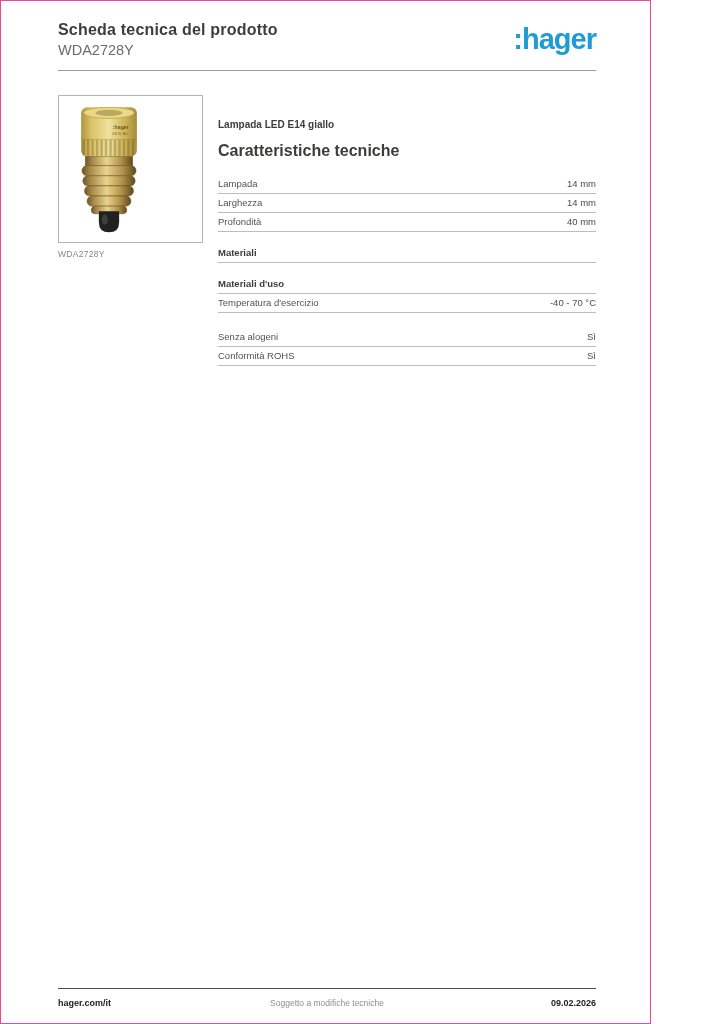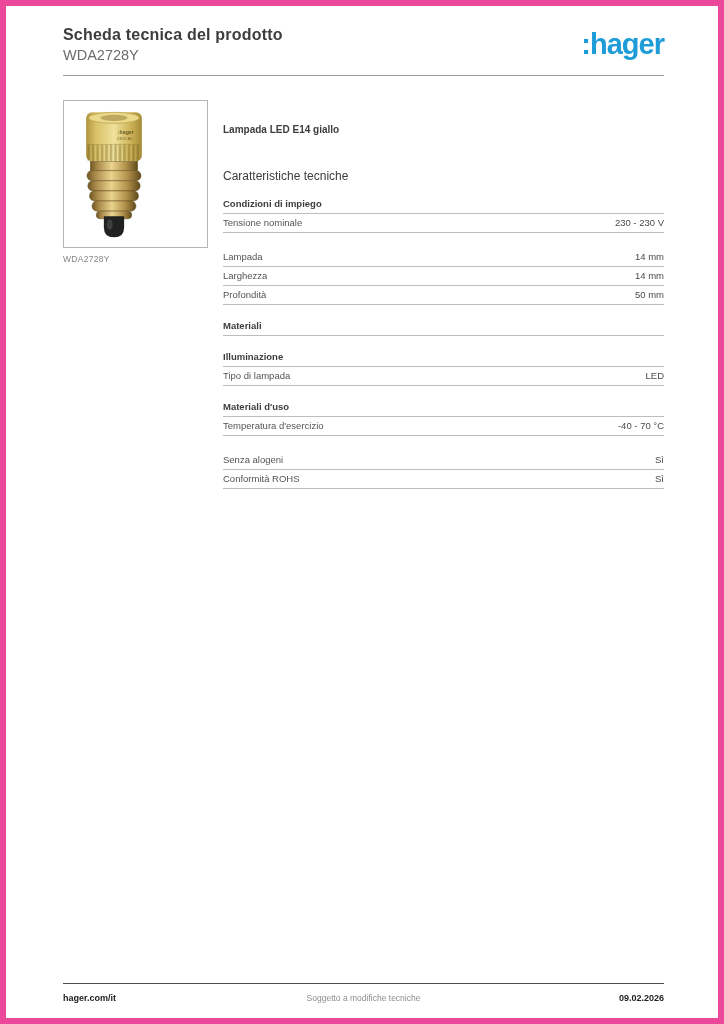--- a/index.html
+++ b/index.html
@@ -4,23 +4,23 @@
 <style>
   * { margin:0; padding:0; box-sizing:border-box; }
   html,body { background:#fff; }
   body {
     width:724px; height:1024px;
     font-family:"Liberation Sans","DejaVu Sans",sans-serif;
     color:#3d3d3c;
   }
   .page {
     position:relative;
-    width:724px; height:1024px;
+    width:651px; height:1024px;
     background:#ffffff;
-    border:6px solid #ec4899;
+    border:1px solid #ec4899;
     padding:0 54px 12px 57px;
   }
 
   
   .header { display:flex; justify-content:space-between; align-items:flex-start; padding-top:19px; }
   .page-title { font-size:16px; font-weight:bold; color:#3d3d3c; letter-spacing:.2px; line-height:19px; }
   .product-code { font-size:14.5px; color:#6c6c6b; margin-top:3px; line-height:17px; }
   .logo { font-size:29px; font-weight:bold; letter-spacing:-1px; line-height:32px; margin-top:3px; }
   .header-rule { height:1px; background:#9e9e9e; margin-top:11px; }
 
@@ -31,21 +31,21 @@
     width:145px; height:148px;
     border:1px solid #b5b5b5;
     background:#fff;
     display:flex; align-items:center;
   }
   .img-box svg { margin-left:12px; display:block; }
   .img-caption { font-size:8.5px; color:#868686; margin-top:6px; letter-spacing:.3px; }
 
   .right-col { flex:1; margin-left:15px; padding-top:1px; }
   .product-title { font-size:10px; font-weight:bold; color:#3d3d3c;margin-top:23px; }
-  .section-title { font-size:12px; font-weight:normal; color:#3d3d3c; margin-top:34px; }
+  .section-title { font-size:16px; font-weight:bold; color:#3d3d3c; margin-top:12px; }
 
   .spec-group { margin-top:15px; font-size:9.5px; }
   .group-heading {
     font-weight:bold; color:#3d3d3c;
     padding-bottom:3px;
     border-bottom:1px solid #bdbdbd;
     line-height:12px;
   }
   .spec-row {
     display:flex; justify-content:space-between;
@@ -139,49 +139,35 @@
         </svg>
       </div>
       <div class="img-caption">WDA2728Y</div>
     </div>
 
     <div class="right-col">
       <div class="product-title">Lampada LED E14 giallo</div>
       <div class="section-title">Caratteristiche tecniche</div>
       <div>
           <div class="spec-group">
-            <div class="group-heading">Condizioni di impiego</div>
-            <div class="spec-row">
-              <span class="spec-label">Tensione nominale</span>
-              <span class="spec-value">230 - 230 V</span>
-            </div>
-          </div>
-          <div class="spec-group">
             <div class="spec-row">
               <span class="spec-label">Lampada</span>
               <span class="spec-value">14 mm</span>
             </div>
             <div class="spec-row">
               <span class="spec-label">Larghezza</span>
               <span class="spec-value">14 mm</span>
             </div>
             <div class="spec-row">
               <span class="spec-label">Profondità</span>
-              <span class="spec-value">50 mm</span>
+              <span class="spec-value">40 mm</span>
             </div>
           </div>
           <div class="spec-group">
             <div class="group-heading">Materiali</div>
-          </div>
-          <div class="spec-group">
-            <div class="group-heading">Illuminazione</div>
-            <div class="spec-row">
-              <span class="spec-label">Tipo di lampada</span>
-              <span class="spec-value">LED</span>
-            </div>
           </div>
           <div class="spec-group">
             <div class="group-heading">Materiali d'uso</div>
             <div class="spec-row">
               <span class="spec-label">Temperatura d'esercizio</span>
               <span class="spec-value">-40 - 70 °C</span>
             </div>
           </div>
           <div class="spec-group">
             <div class="spec-row">

